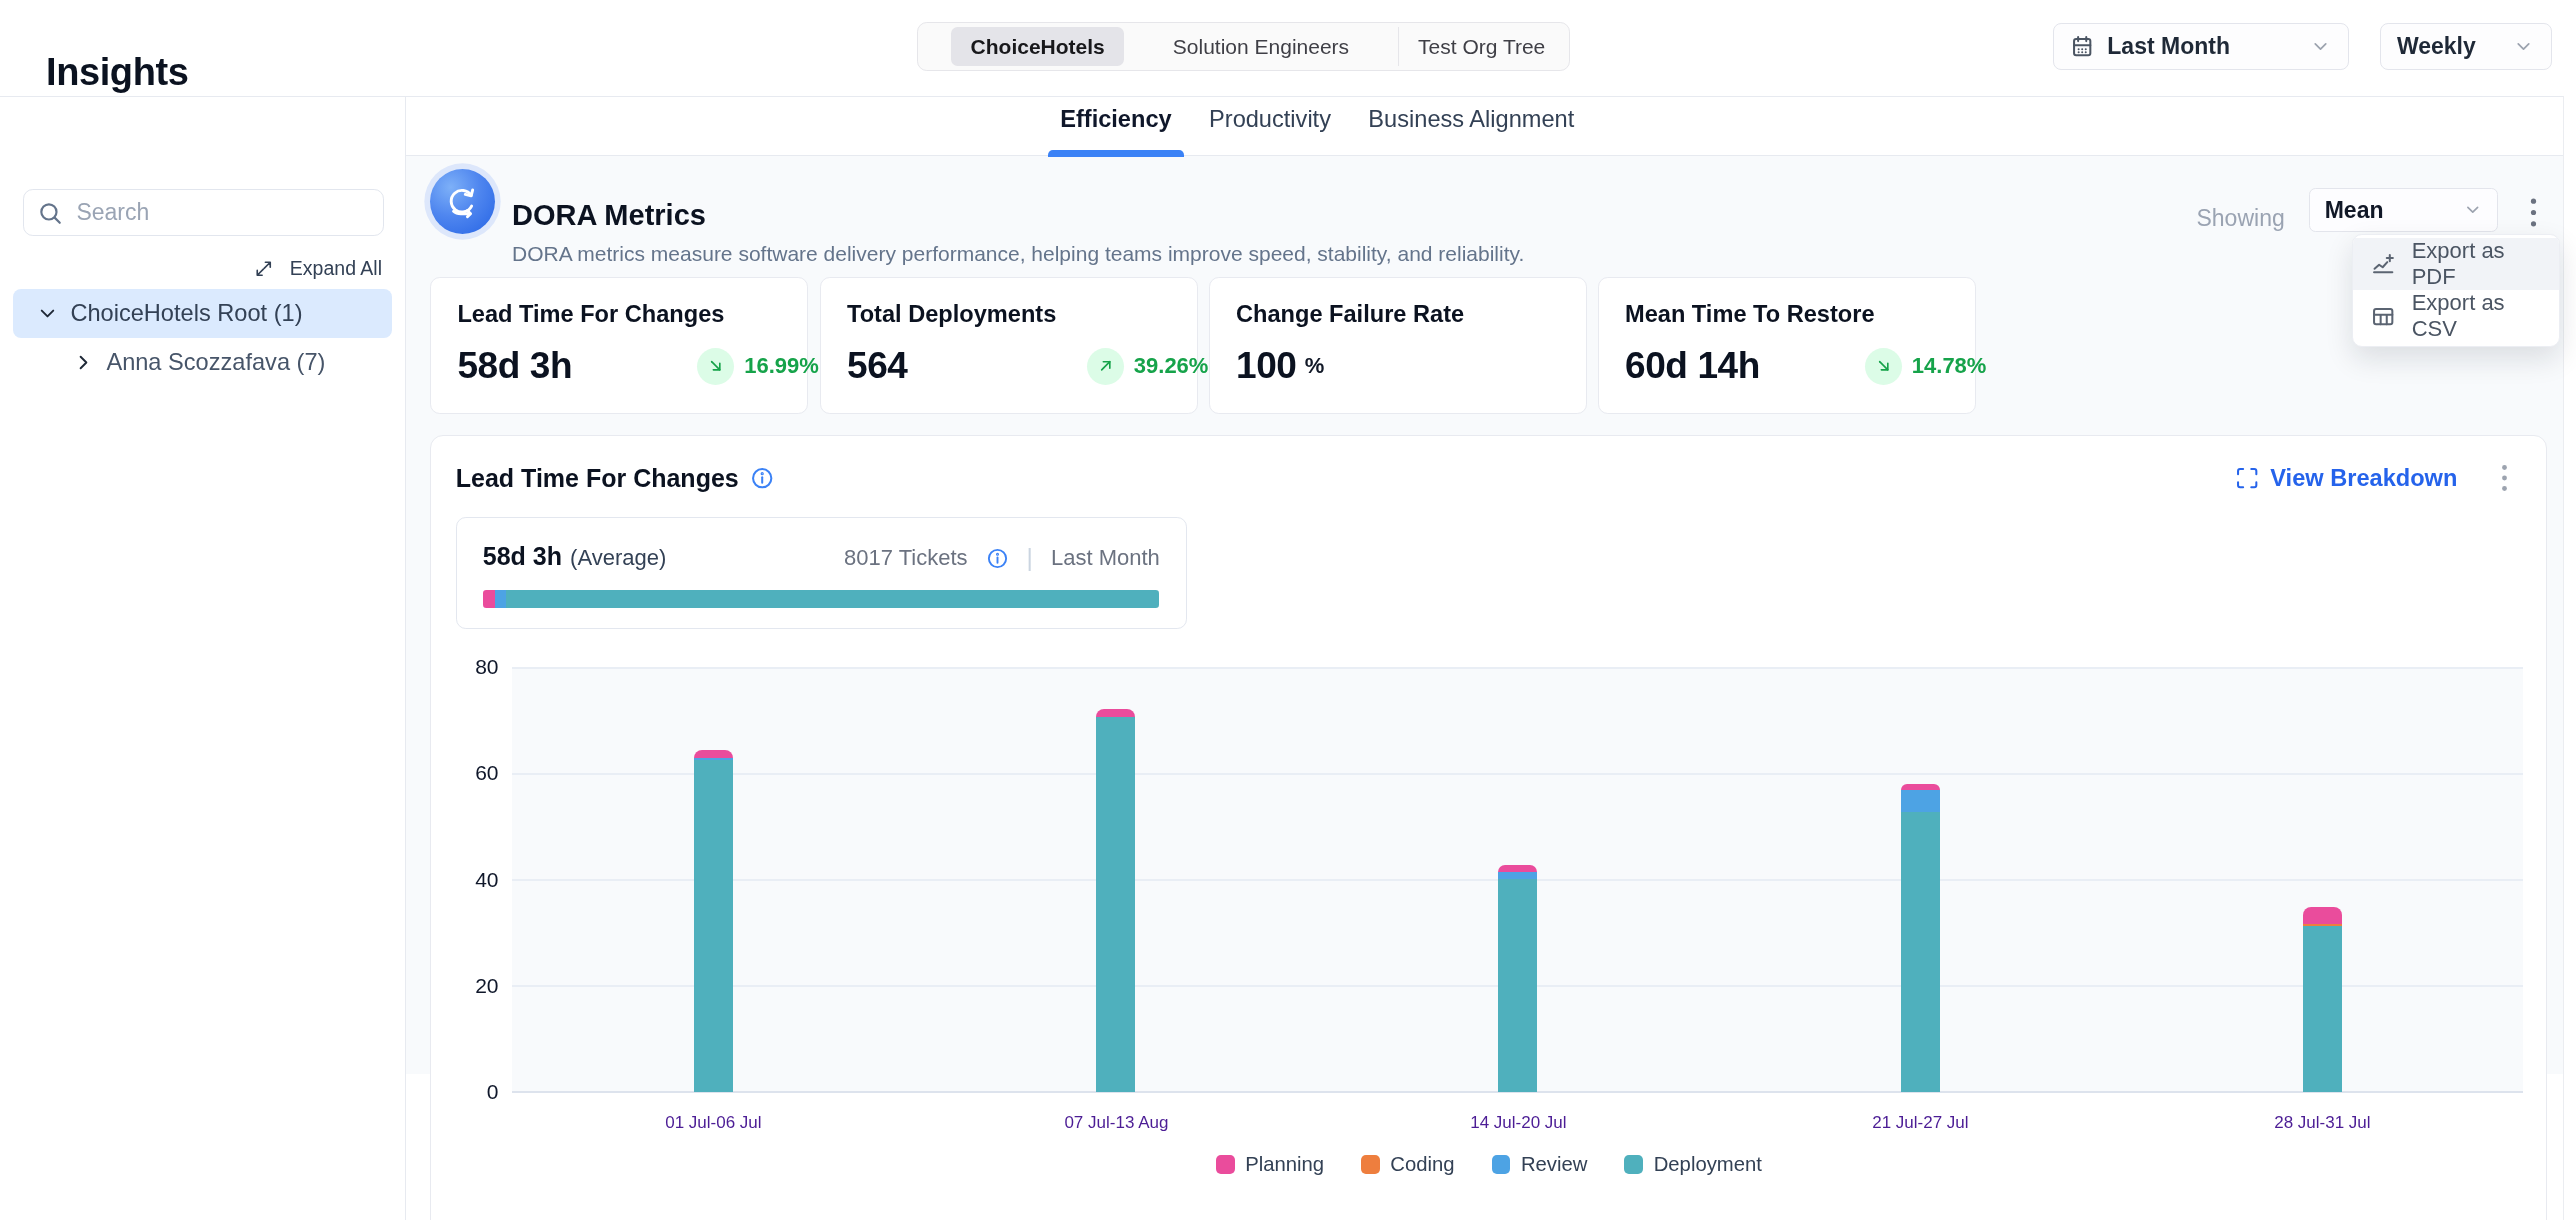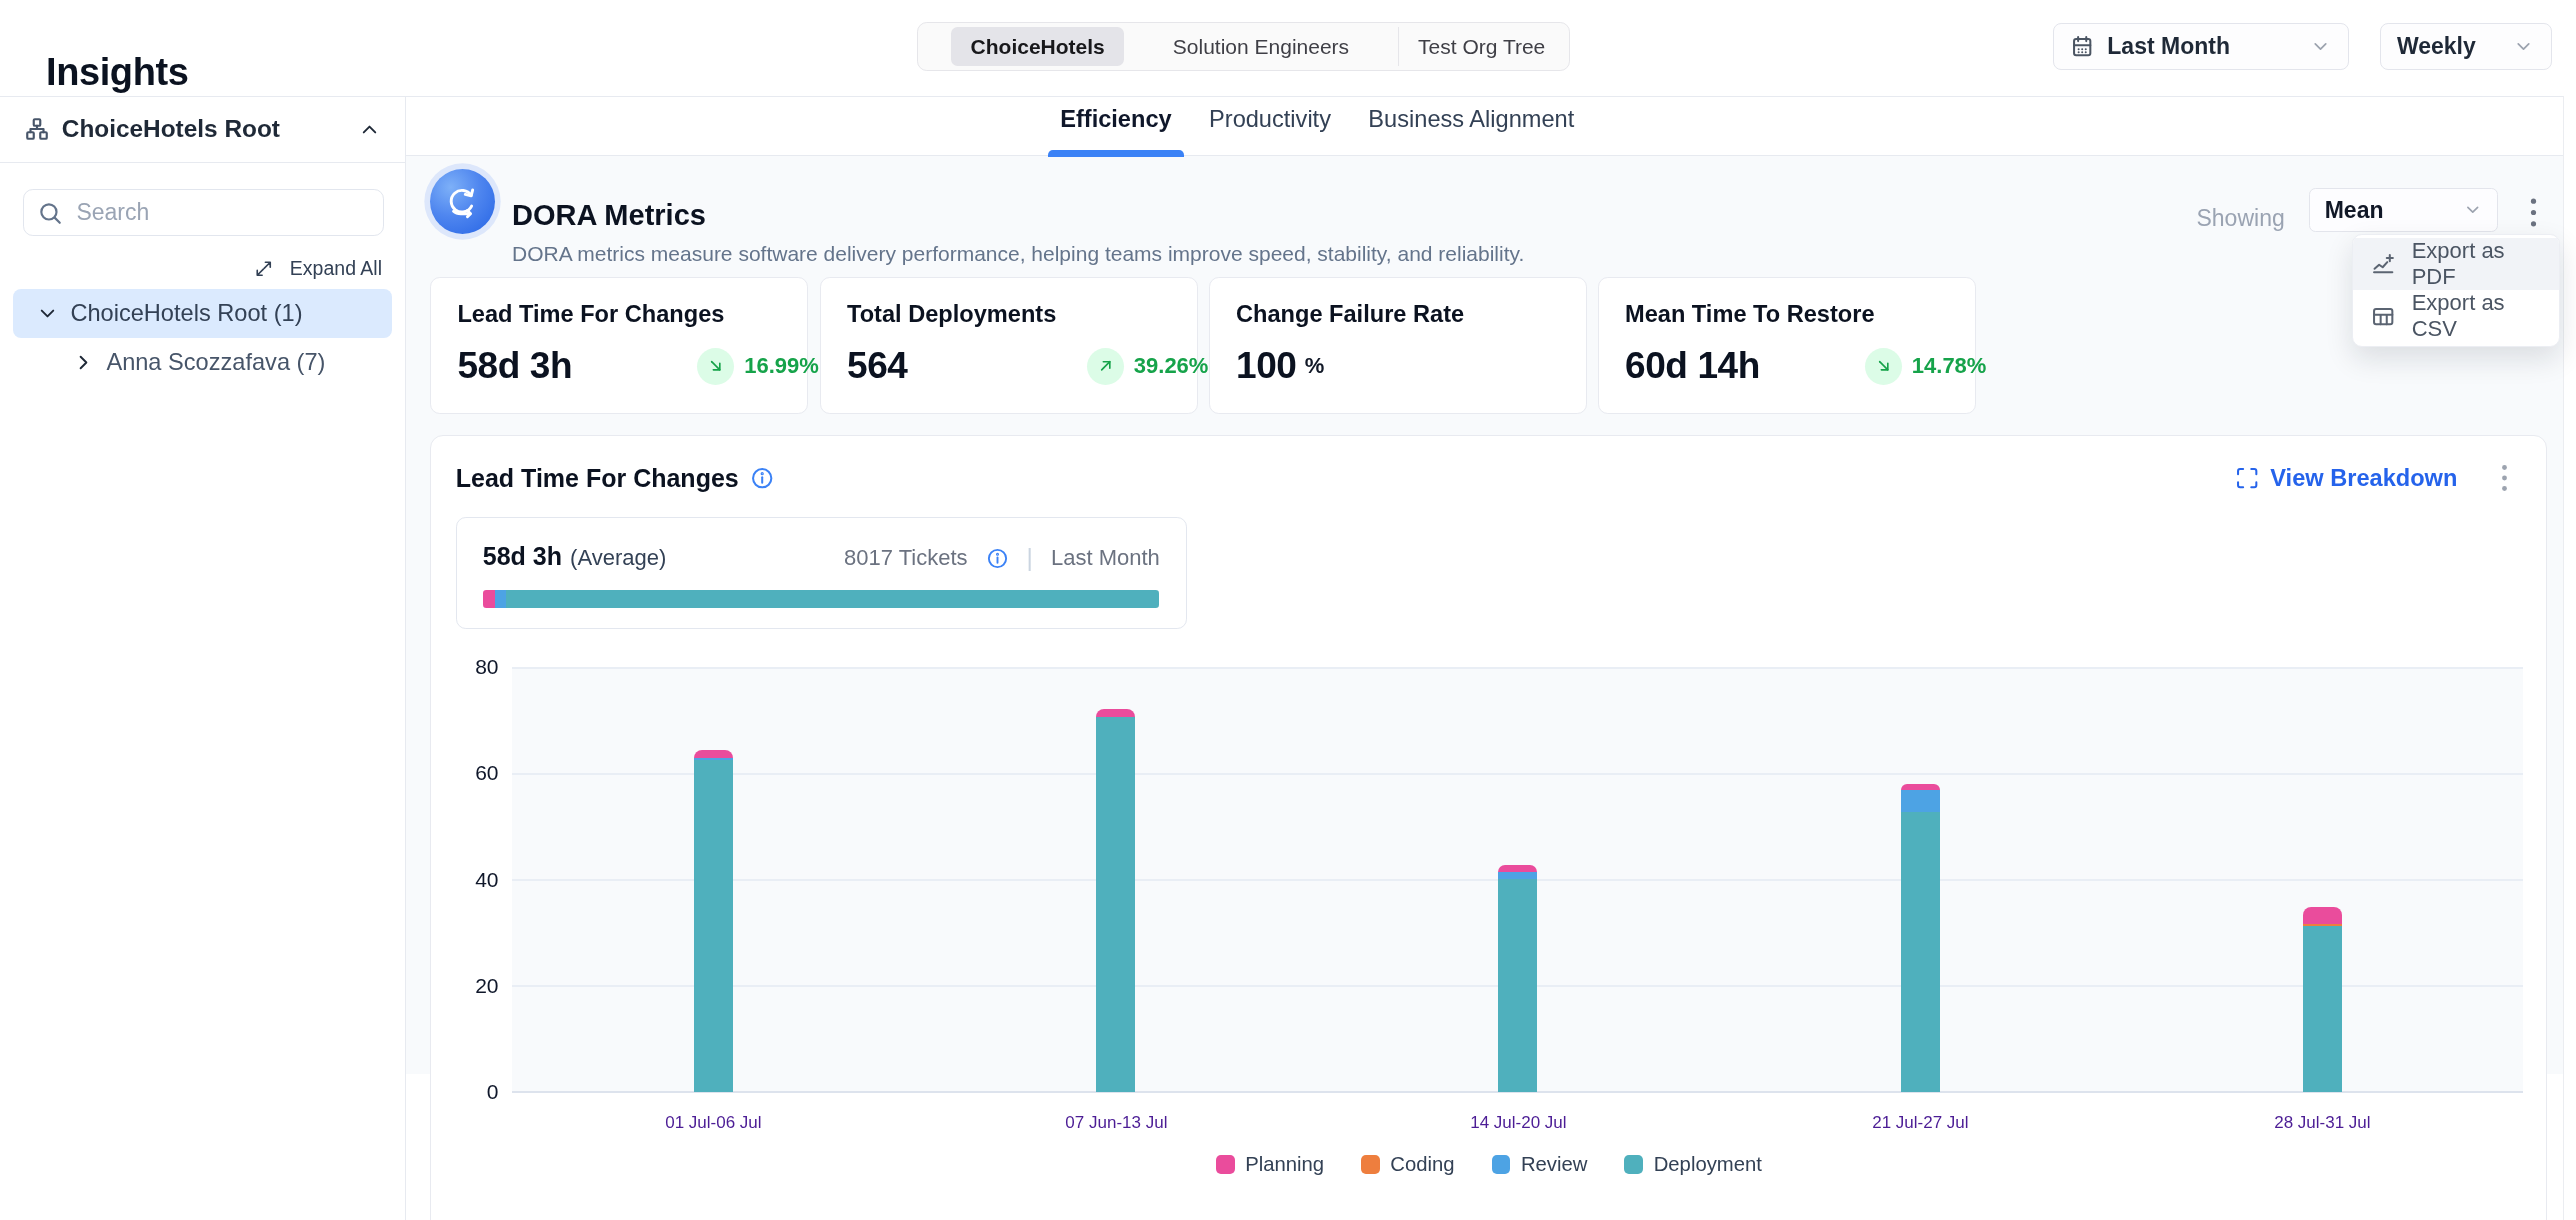--- a/index.html
+++ b/index.html
@@ -160,36 +160,20 @@
       <span class="icon chev">
           <svg viewBox="0 0 24 24">
             <polyline points="6 9 12 15 18 9"></polyline>
           </svg>
         </span>
     </div>
   </div>
 </header>
 
 <aside class="sidebar">
-  <div class="sidebar-header">
-    <span class="icon org-ico">
-      <svg viewBox="0 0 24 24">
-          <rect x="9" y="3" width="6" height="6" rx="1"></rect>
-          <rect x="3" y="15" width="6" height="6" rx="1"></rect>
-          <rect x="15" y="15" width="6" height="6" rx="1"></rect>
-          <path d="M12 9v3M6 15v-3h12v3"></path>
-        </svg>
-    </span>
-    <span class="txt">ChoiceHotels Root</span>
-    <span class="icon chev-up">
-        <svg viewBox="0 0 24 24">
-          <polyline points="6 15 12 9 18 15"></polyline>
-        </svg>
-      </span>
-  </div>
   <div class="search-box">
     <span class="icon mag">
         <svg viewBox="0 0 24 24">
           <circle cx="11" cy="11" r="7"></circle>
           <line x1="16.5" y1="16.5" x2="21" y2="21"></line>
         </svg>
       </span>
     <input type="text" placeholder="Search" style="">
   </div>
   <div class="expand-all">
@@ -434,21 +418,21 @@
       </div>
     <div id="yticks">
         <div class="ytick" style="top: 644px;">0</div>
         <div class="ytick" style="top: 538px;">20</div>
         <div class="ytick" style="top: 432px;">40</div>
         <div class="ytick" style="top: 325px;">60</div>
         <div class="ytick" style="top: 219px;">80</div>
       </div>
     <div id="xlabels">
         <div class="xlabel" style="left: 282px;">01 Jul-06 Jul</div>
-        <div class="xlabel" style="left: 685px;">07 Jun-13 Jul</div>
+        <div class="xlabel" style="left: 685px;">07 Jul-13 Aug</div>
         <div class="xlabel" style="left: 1087px;">14 Jul-20 Jul</div>
         <div class="xlabel" style="left: 1489px;">21 Jul-27 Jul</div>
         <div class="xlabel" style="left: 1891px;">28 Jul-31 Jul</div>
       </div>
     <div class="legend">
         <div class="legend-item">
           <span class="legend-swatch" style="background: rgb(234, 76, 156);"></span>
           <span class="legend-label">Planning</span>
         </div>
         <div class="legend-item">

